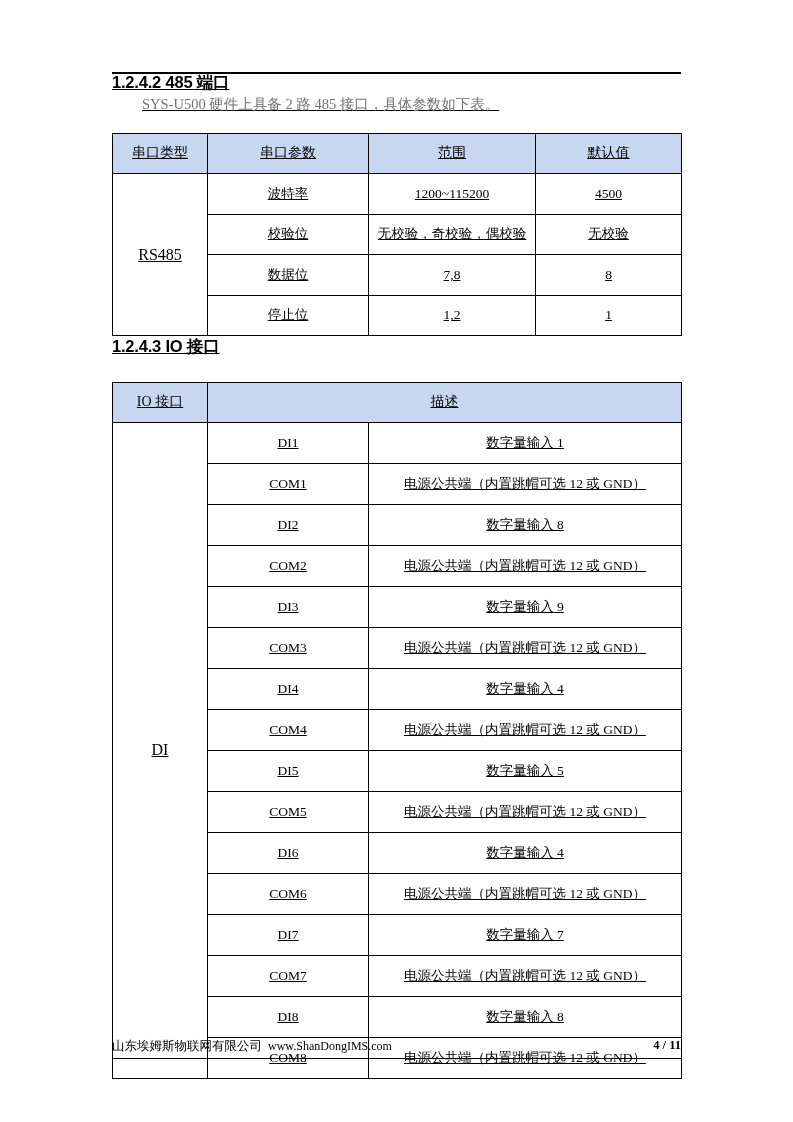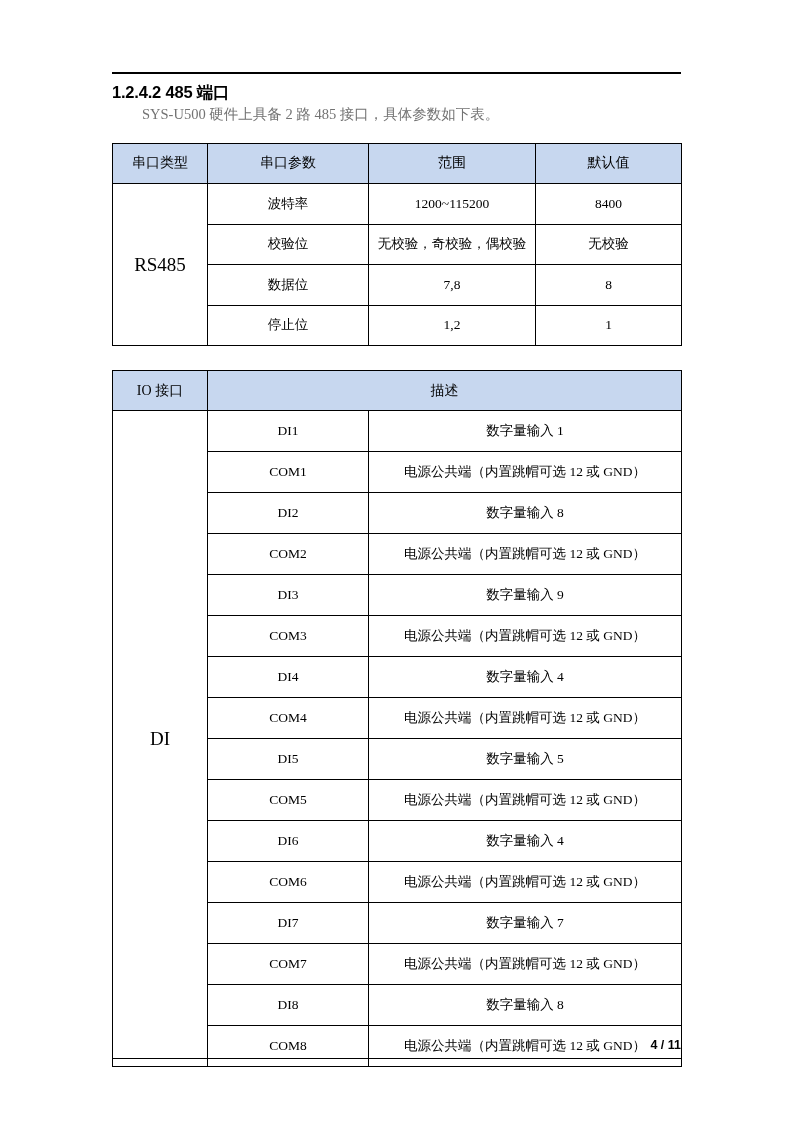--- a/index.html
+++ b/index.html
@@ -30,22 +30,23 @@
     top: 72px;
     width: 569px;
     height: 0;
     border-top: 2px solid #000000;
   }
 
   
   .content {
     position: absolute;
     left: 112px;
-    top: 82px;
-    width: 569px;
+    top: 72px;
+    width: 569px;
+    text-decoration: underline;
   }
 
   
   h2.sec-heading {
     font-family: "Liberation Sans", "DejaVu Sans", sans-serif;
     font-size: 16.5px;
     font-weight: bold;
     letter-spacing: -0.2px;
     color: #000000;
     margin: 0;
@@ -89,21 +90,21 @@
 
   .hdr-cell {
     background: #c7d7ef;
     height: 31px;
     font-size: 14px;
   }
   .row-cell-485 { height: 31.6px; }
   .row-cell-io  { height: 32px; }
 
   .cell-rowspan {
-    font-size: 19px;
+    font-size: 16px;
   }
 
   
   .c485-1 { width: 95px; }
   .c485-2 { width: 161px; }
   .c485-3 { width: 167px; }
   .c485-4 { width: 146px; }
 
   
   .cio-1 { width: 95px; }
@@ -135,21 +136,21 @@
     color: #000000;
     white-space: nowrap;
   }
   .footer-left .f-site { margin-left: 6px; font-size: 12px; }
   .footer-right {
     position: absolute;
     right: 0;
     top: 0;
     font-size: 12.5px;
     font-weight: bold;
-    font-family: Liberation Sans, sans-serif;
+    font-family: Liberation Serif, serif;
     color: #000000;
     white-space: nowrap;
   }
 </style>
 </head>
 <body>
 
 <div class="page">
 
   <div class="header-rule"></div>
@@ -173,41 +174,42 @@
           <th class="hdr-cell">串口参数</th>
           <th class="hdr-cell">范围</th>
           <th class="hdr-cell">默认值</th>
         </tr>
       </thead>
       <tbody>
         <tr>
           <td class="row-cell-485 cell-rowspan" rowspan="4">RS485</td>
           <td class="row-cell-485">波特率</td>
           <td class="row-cell-485">1200~115200</td>
-          <td class="row-cell-485">8400</td>
+          <td class="row-cell-485">4500</td>
         </tr>
         <tr>
           <td class="row-cell-485">校验位</td>
           <td class="row-cell-485">无校验，奇校验，偶校验</td>
           <td class="row-cell-485">无校验</td>
         </tr>
         <tr>
           <td class="row-cell-485">数据位</td>
           <td class="row-cell-485">7,8</td>
           <td class="row-cell-485">8</td>
         </tr>
         <tr>
           <td class="row-cell-485">停止位</td>
           <td class="row-cell-485">1,2</td>
           <td class="row-cell-485">1</td>
         </tr>
       </tbody>
     </table>
 
 
+    <h2 class="sec-heading heading-block-2">1.2.4.3 IO 接口</h2>
 
 
     <table class="doc-table tbl-io">
       <colgroup>
         <col class="cio-1">
           <col class="cio-2">
           <col class="cio-3">
       </colgroup>
       <thead>
         <tr>
@@ -280,17 +282,20 @@
         <tr>
           <td class="row-cell-io">COM8</td>
           <td class="row-cell-io">电源公共端（内置跳帽可选 12 或 GND）</td>
         </tr>
       </tbody>
     </table>
 
   </div>
 
   <div class="footer">
+    <div class="footer-left">
+      <span>山东埃姆斯物联网有限公司</span><span class="f-site">www.ShanDongIMS.com</span>
+    </div>
     <div class="footer-right">4 / 11</div>
     <div class="footer-rule"></div>
   </div>
 
 </div>
 
 </body></html>

